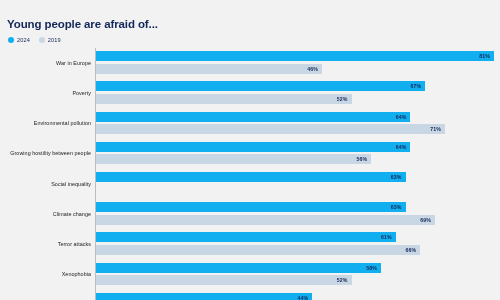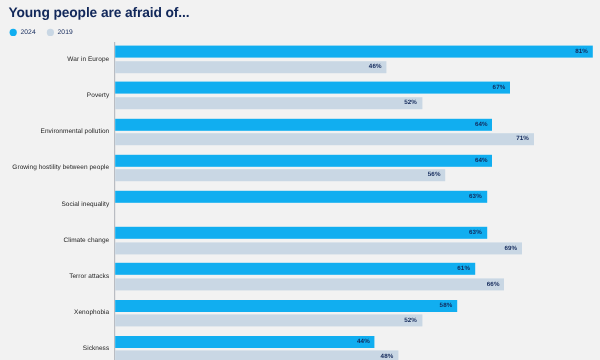--- a/index.html
+++ b/index.html
@@ -11,21 +11,21 @@
     height: 300px;
     background: #f2f2f2;
     font-family: "Liberation Sans", sans-serif;
     overflow: hidden;
   }
   .chart-root {
     position: relative;
     width: 500px;
     height: 300px;
     box-sizing: border-box;
-    padding: 5px 0 0 7px;
+    padding: 18px 0 0 7px;
   }
   .chart-title {
     font-size: 11.5px;
     font-weight: bold;
     color: #12285a;
     letter-spacing: -0.1px;
     line-height: 13px;
     margin: 0 0 4px 0;
   }
   .legend {

